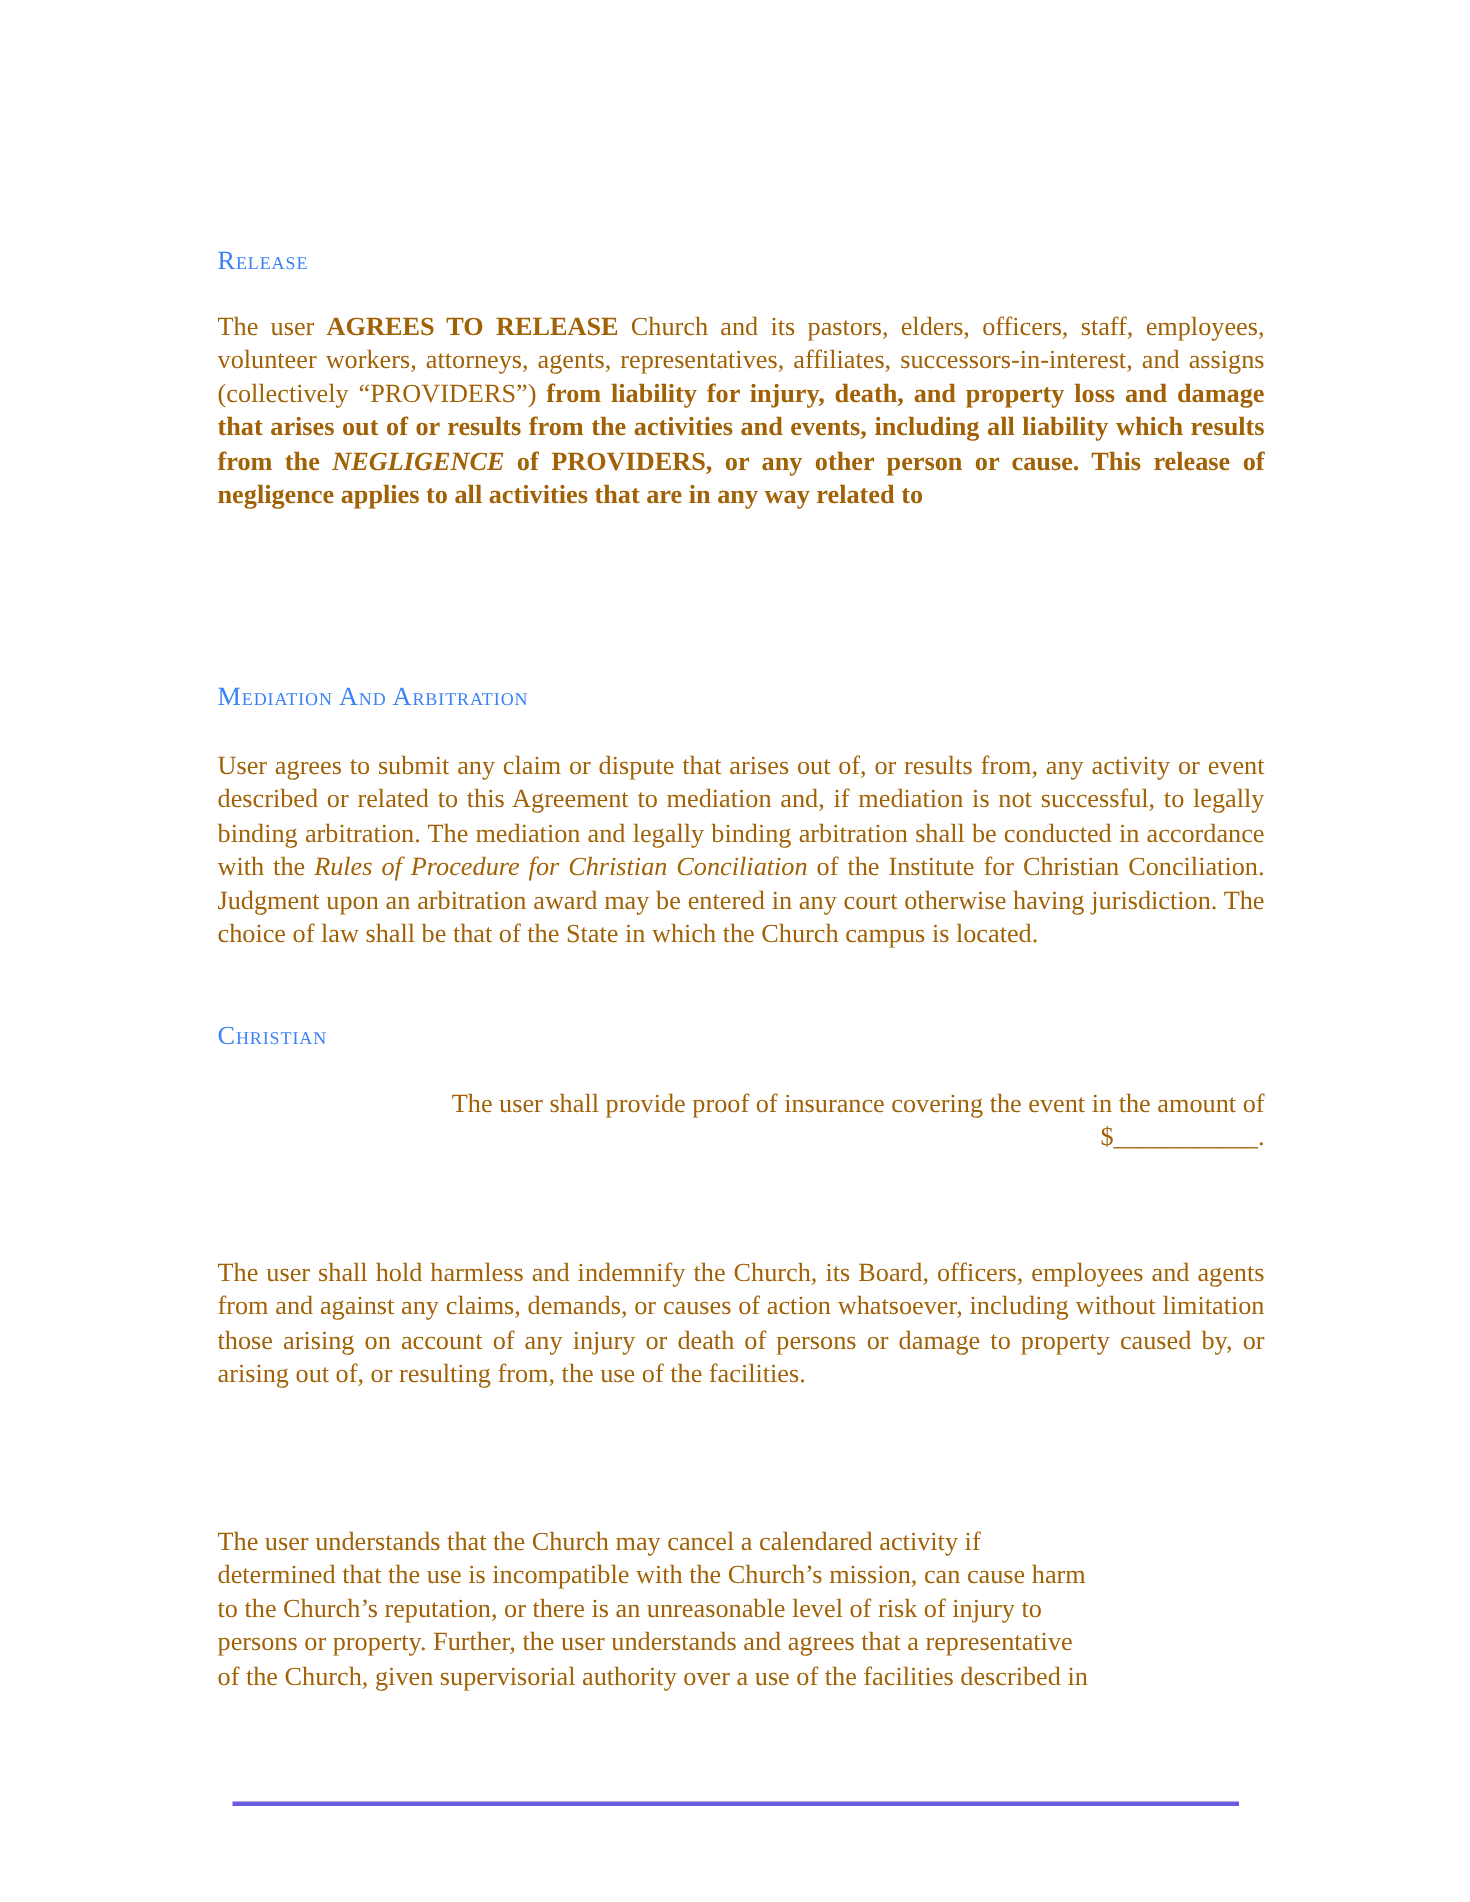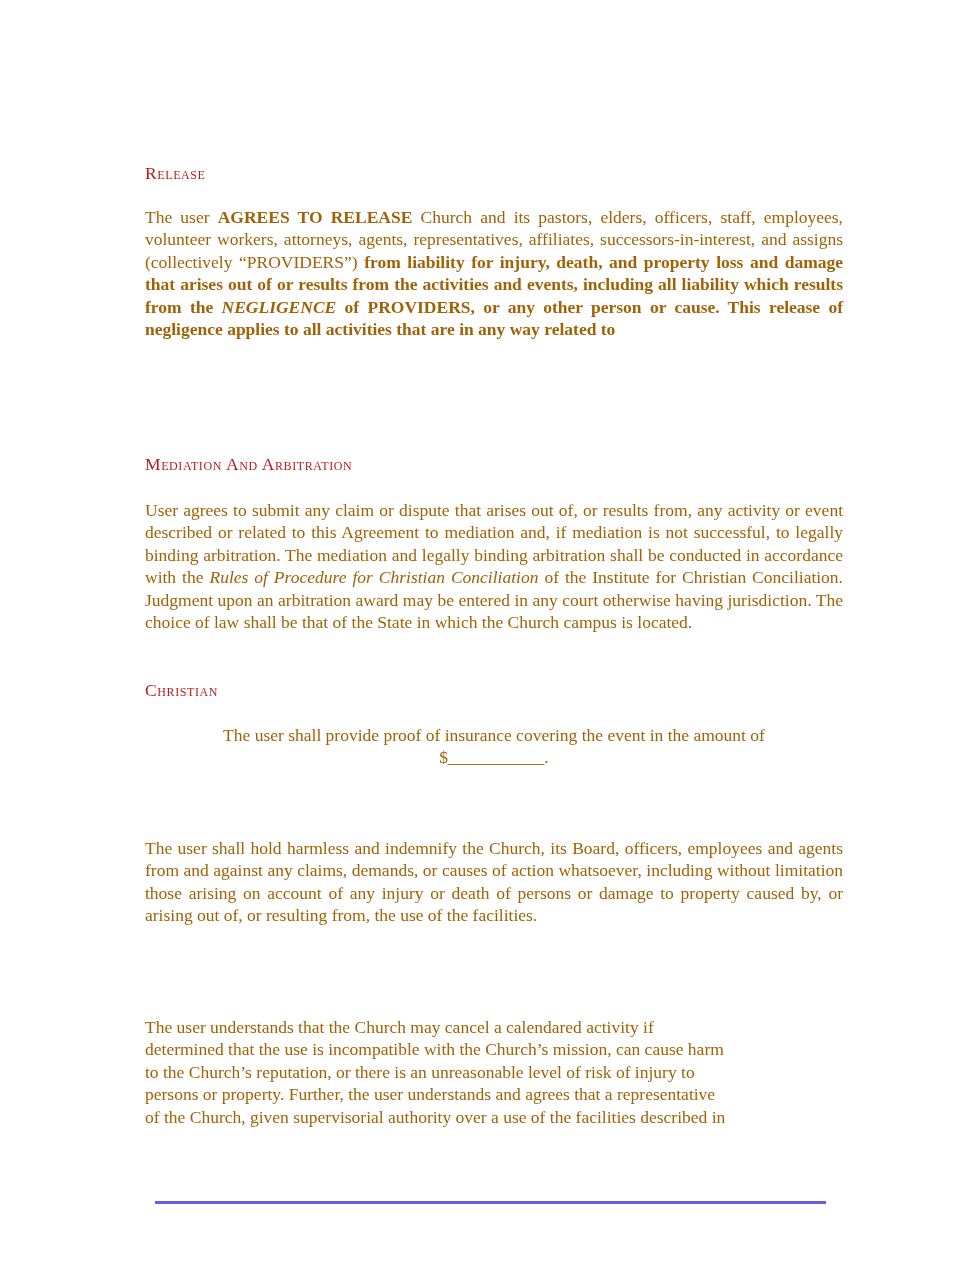--- a/index.html
+++ b/index.html
@@ -19,21 +19,21 @@
   .hd {
     position: absolute;
     left: 145px;
     width: 698px;
     margin: 0;
     font-size: 17.5px;
     font-weight: 400;
     font-variant: small-caps;
     letter-spacing: 0.6px;
     line-height: 22px;
-    color: #b91c1c;
+    color: #3b82f6;
   }
   .para {
     position: absolute;
     left: 145px;
     width: 698px;
     margin: 0;
     font-size: 17.5px;
     line-height: 22.4px;
     color: #a16207;
     text-align: left;
@@ -57,21 +57,21 @@
 
   <p class="para justify" style="top: 206px; text-align: justify;"><span>The user </span><span style="font-weight: bold;">AGREES TO RELEASE</span><span> Church and its pastors, elders, officers, staff, employees, volunteer workers, attorneys, agents, representatives, affiliates, successors-in-interest, and assigns (collectively “PROVIDERS”) </span><span style="font-weight: bold;">from  liability for injury, death, and property loss and damage that arises out of or results from the activities and events, including all liability which results from the </span><span style="font-weight: bold; font-style: italic;">NEGLIGENCE</span><span style="font-weight: bold;"> of PROVIDERS, or any other person or cause.   This release of negligence applies to all activities that are in any way related to</span></p>
 
 
   <h2 class="hd" style="top:453px">Mediation And Arbitration</h2>
 
   <p class="para justify" style="top: 499px; text-align: justify;"><span>User agrees to submit any claim or dispute that arises out of, or results from, any activity or event described or related to this Agreement to mediation and, if mediation is not successful, to legally binding arbitration.  The mediation and legally binding arbitration shall be conducted in accordance with the </span><span style="font-style: italic;">Rules of Procedure for Christian Conciliation</span><span> of the Institute for Christian Conciliation.  Judgment upon an arbitration award may be entered in any court otherwise having jurisdiction.  The choice of law shall be that of the State in which the Church campus is located.</span></p>
 
   <h2 class="hd" style="top:679px">Christian</h2>
 
-  <p class="para" style="top: 724px; text-align: center;"><span>The user shall provide proof of insurance covering the event in the amount of</span><br><span>$___________.</span></p>
+  <p class="para" style="top: 724px; text-align: right;"><span>The user shall provide proof of insurance covering the event in the amount of</span><br><span>$___________.</span></p>
 
 
   <p class="para justify" style="top: 837px; text-align: justify;"><span>The user shall hold harmless and indemnify the Church, its Board, officers, employees and agents from and against any claims, demands, or causes of action whatsoever, including without limitation those arising on account of any injury or death of persons or damage to property caused by, or arising out of, or resulting from, the use of the facilities.</span></p>
 
 
   <p class="para" style="top: 1016px; text-align: left;"><span>The user understands that the Church may cancel a calendared activity if</span><br><span>determined that the use is incompatible with the Church’s mission, can cause harm</span><br><span>to the Church’s reputation, or there is an unreasonable level of risk of injury to</span><br><span>persons or property.  Further, the user understands and agrees that a representative</span><br><span>of the Church, given supervisorial authority over a use of the facilities described in</span></p>
 
   <div class="rule" style="background: rgb(106, 92, 224);"></div>
 
 </div>

